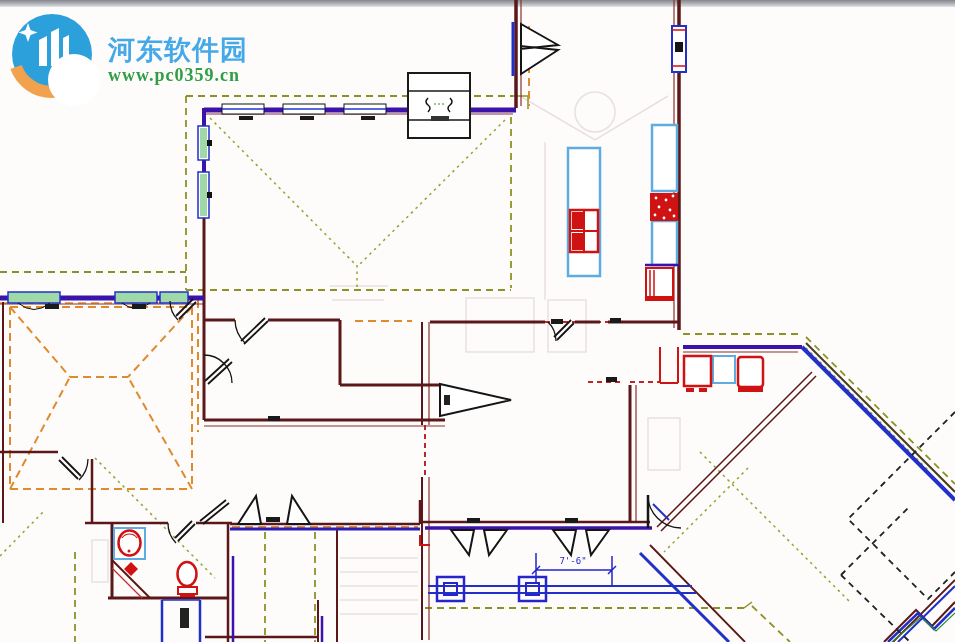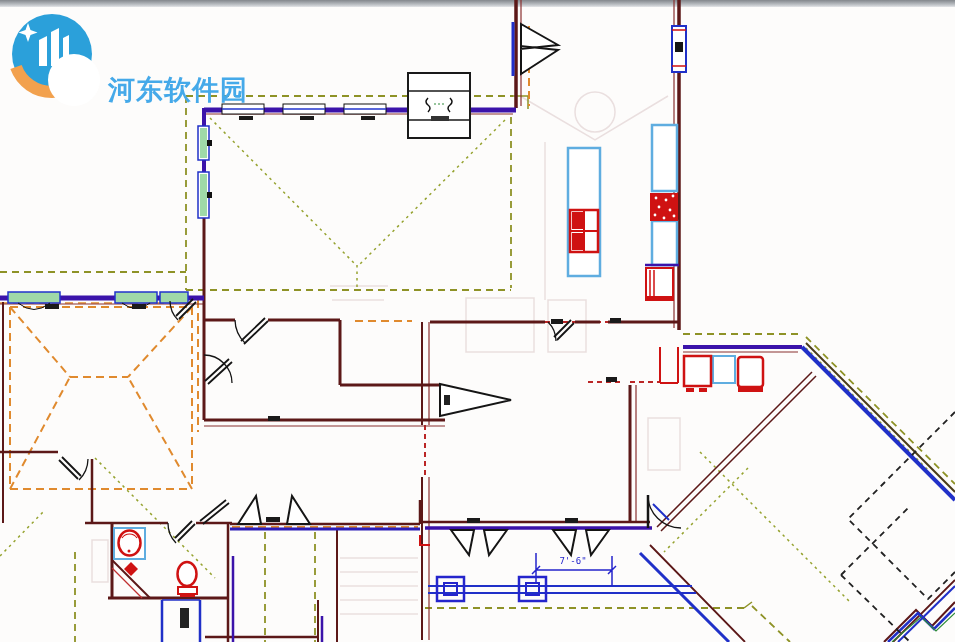--- a/index.html
+++ b/index.html
@@ -1,21 +1,21 @@
 <!DOCTYPE html>
 <html><head>
 <meta charset="utf-8">
 <style>
   html,body{margin:0;padding:0;background:#fff;}
   .screen{position:relative;width:955px;height:642px;overflow:hidden;background:#fdfcfb;
           font-family:"Liberation Sans",sans-serif;}
   .topbar{position:absolute;left:0;top:0;width:955px;height:7px;
           background:linear-gradient(180deg,#83878c 0%,#a9adb2 45%,#c9ccd0 78%,#e4e6e8 100%);}
   .plan-svg{position:absolute;left:0;top:0;}
-  .watermark{position:absolute;left:6px;top:10px;display:flex;align-items:flex-end;z-index:5;pointer-events:none;}
+  .watermark{position:absolute;left:6px;top:10px;display:flex;align-items:center;z-index:5;pointer-events:none;}
   .wm-text{margin-left:6px;margin-top:6px;}
   .wm-name{font-size:27px;font-weight:bold;color:#45a9e9;letter-spacing:1px;line-height:1.1;
            font-family:"Liberation Sans",sans-serif;}
   .wm-url{font-size:18px;font-weight:bold;color:#2f9e44;letter-spacing:1px;
           font-family:"Liberation Serif",serif;}
   text.dim{font-family:"DejaVu Sans Mono",monospace;font-size:9px;fill:#2525cc;}
 </style>
 </head>
 <body>
 
@@ -27,20 +27,21 @@
       <circle cx="46" cy="44" r="40" fill="#2ba0da"></circle>
       <path d="M10,57 A38,38 0 0 0 46,82 A38,38 0 0 0 73,71" fill="none" stroke="#f2a14e" stroke-width="12"></path>
       <circle cx="68" cy="70" r="26" fill="#ffffff"></circle>
       <path d="M33,56 V30 L41,26 V56 Z" fill="#fff"></path>
       <path d="M45,56 V22 L53,18 V56 Z" fill="#fff"></path>
       <path d="M57,56 V28 L63,25 V56 Z" fill="#fff"></path>
       <path d="M22,13 l2.5,7 7,2.5 -7,2.5 -2.5,7 -2.5,-7 -7,-2.5 7,-2.5 z" fill="#fff"></path>
     </svg>
     <div class="wm-text">
       <div class="wm-name">河东软件园</div>
+      <div class="wm-url">www.pc0359.cn</div>
     </div>
   </div>
 
   <svg class="plan-svg" width="955" height="642" viewBox="0 0 955 642">
 
     <g stroke="#eadfdf" stroke-width="1.5" fill="none">
       <path d="M520,96 L595,140 L668,96"></path>
       <circle cx="595" cy="112" r="20"></circle>
       <path d="M466,298 h68 v54 h-68 z"></path>
       <path d="M548,300 h38 v52 h-38 z"></path>

